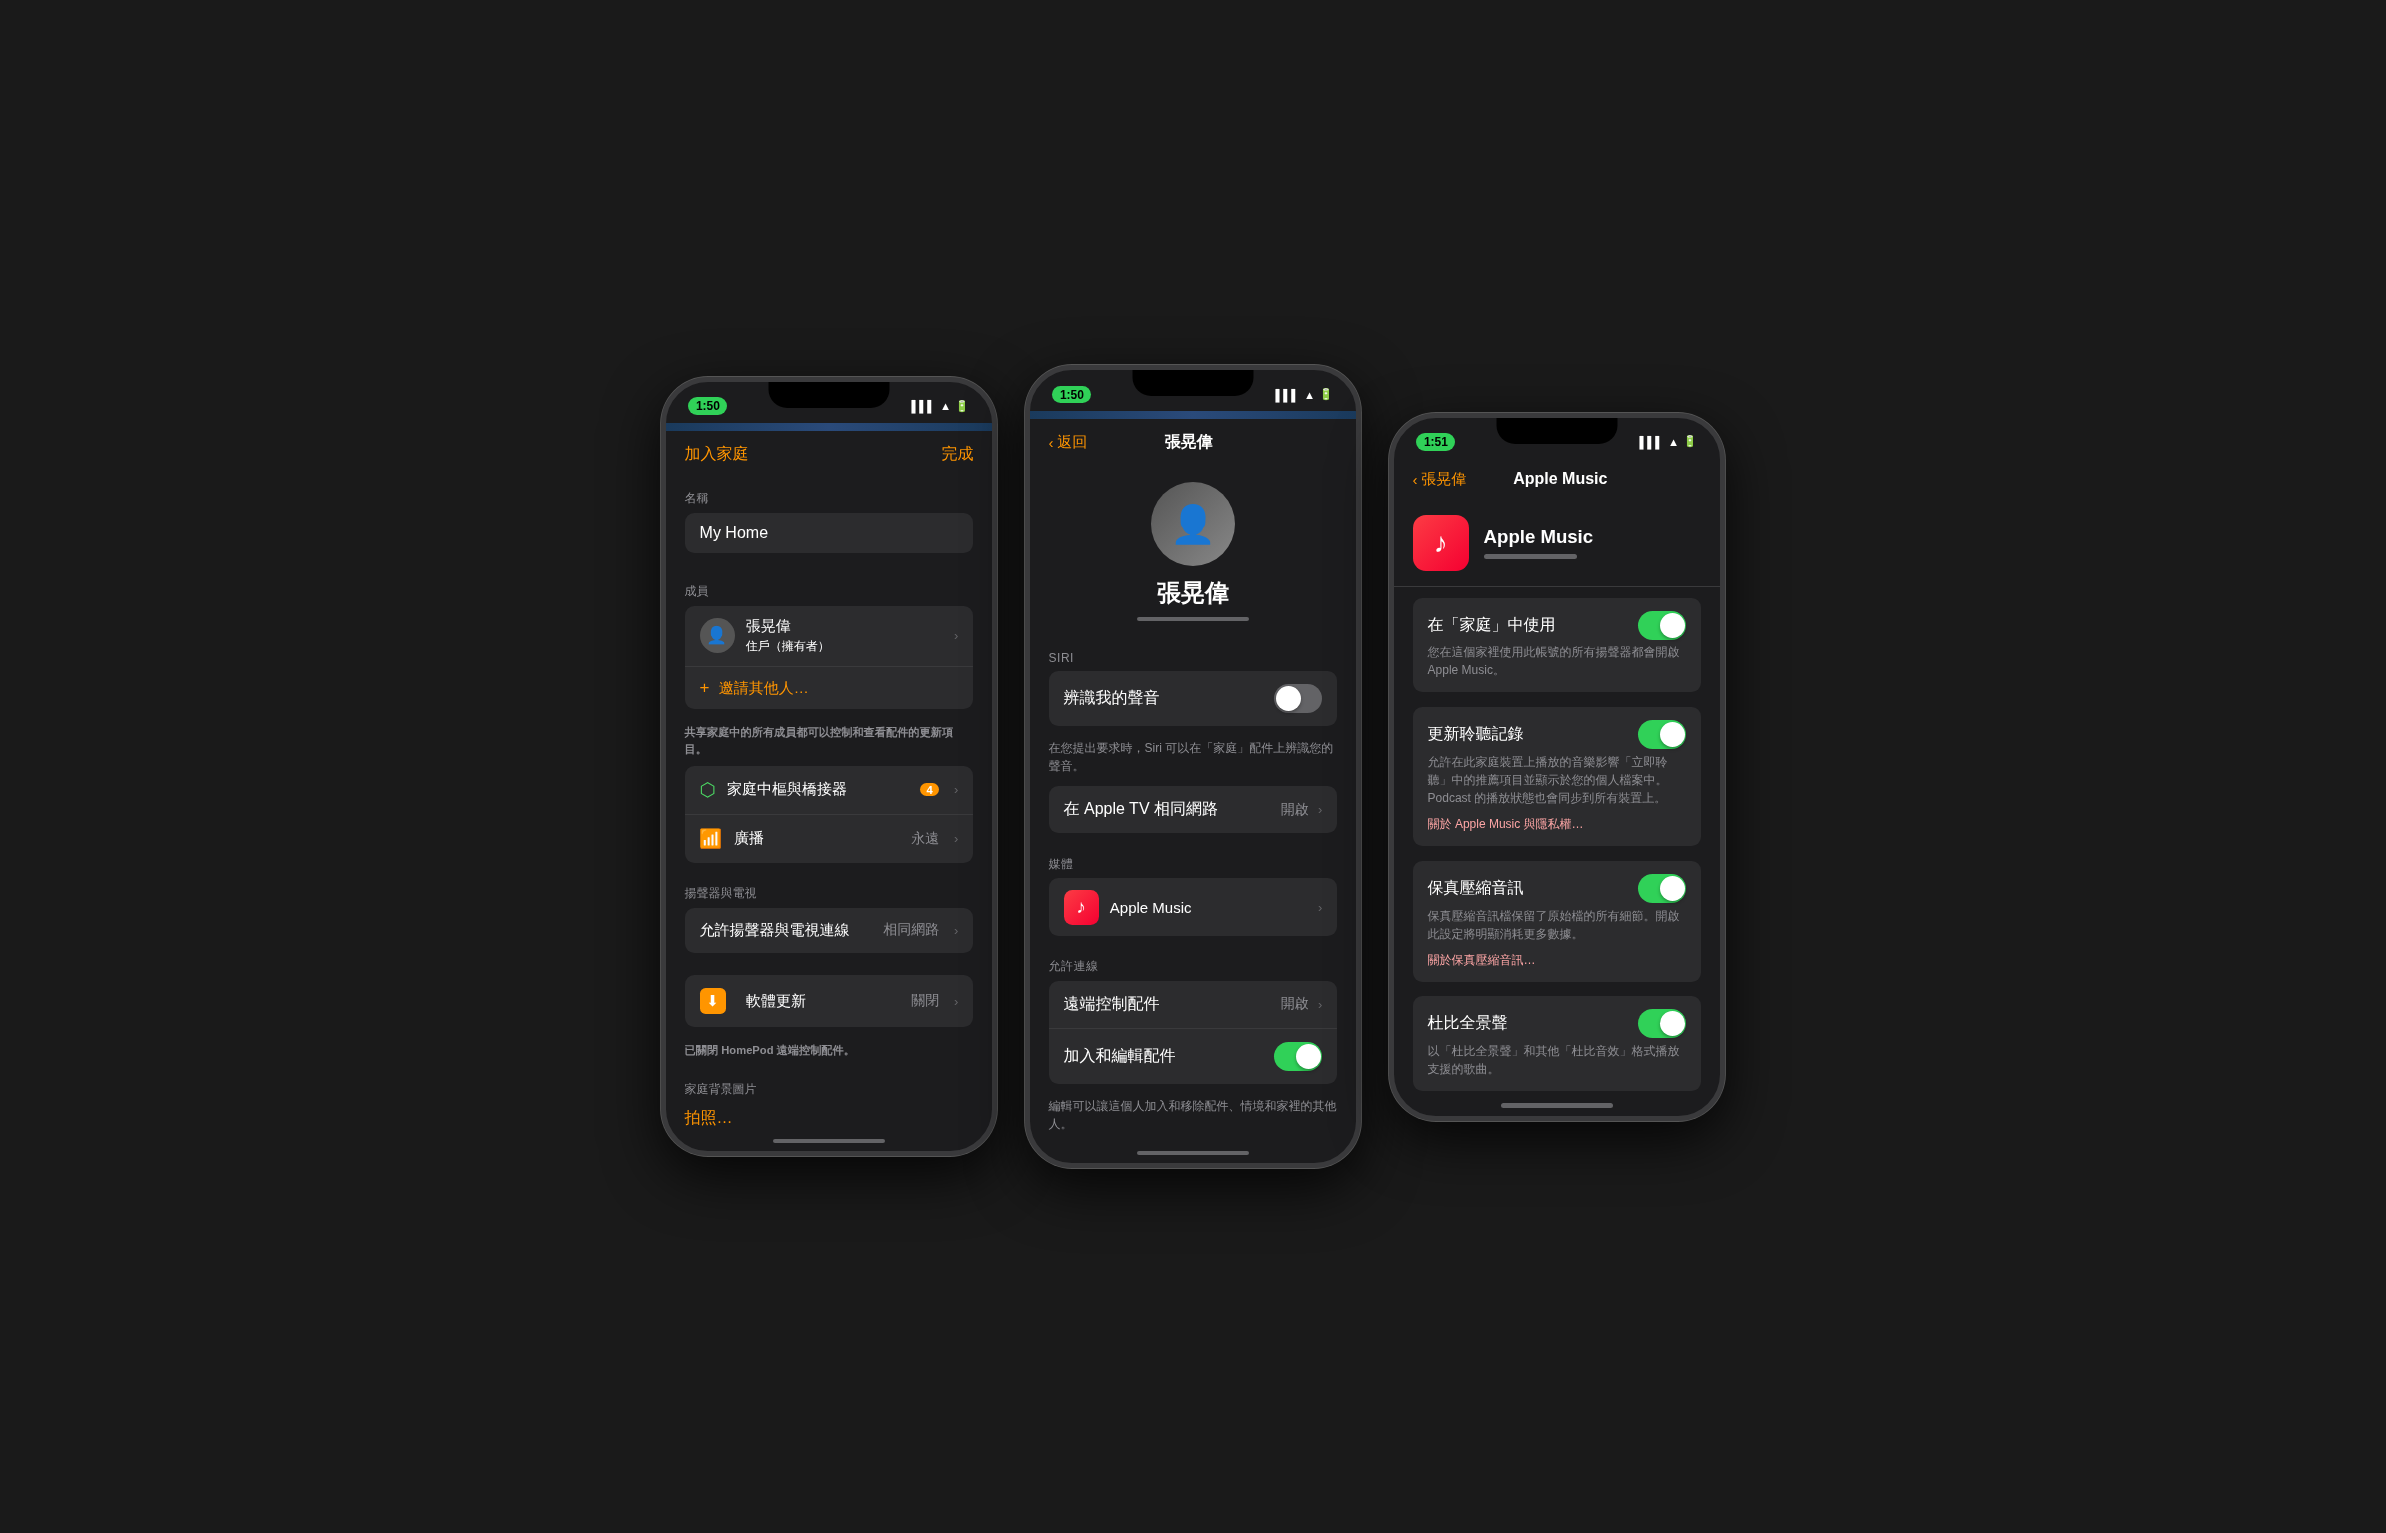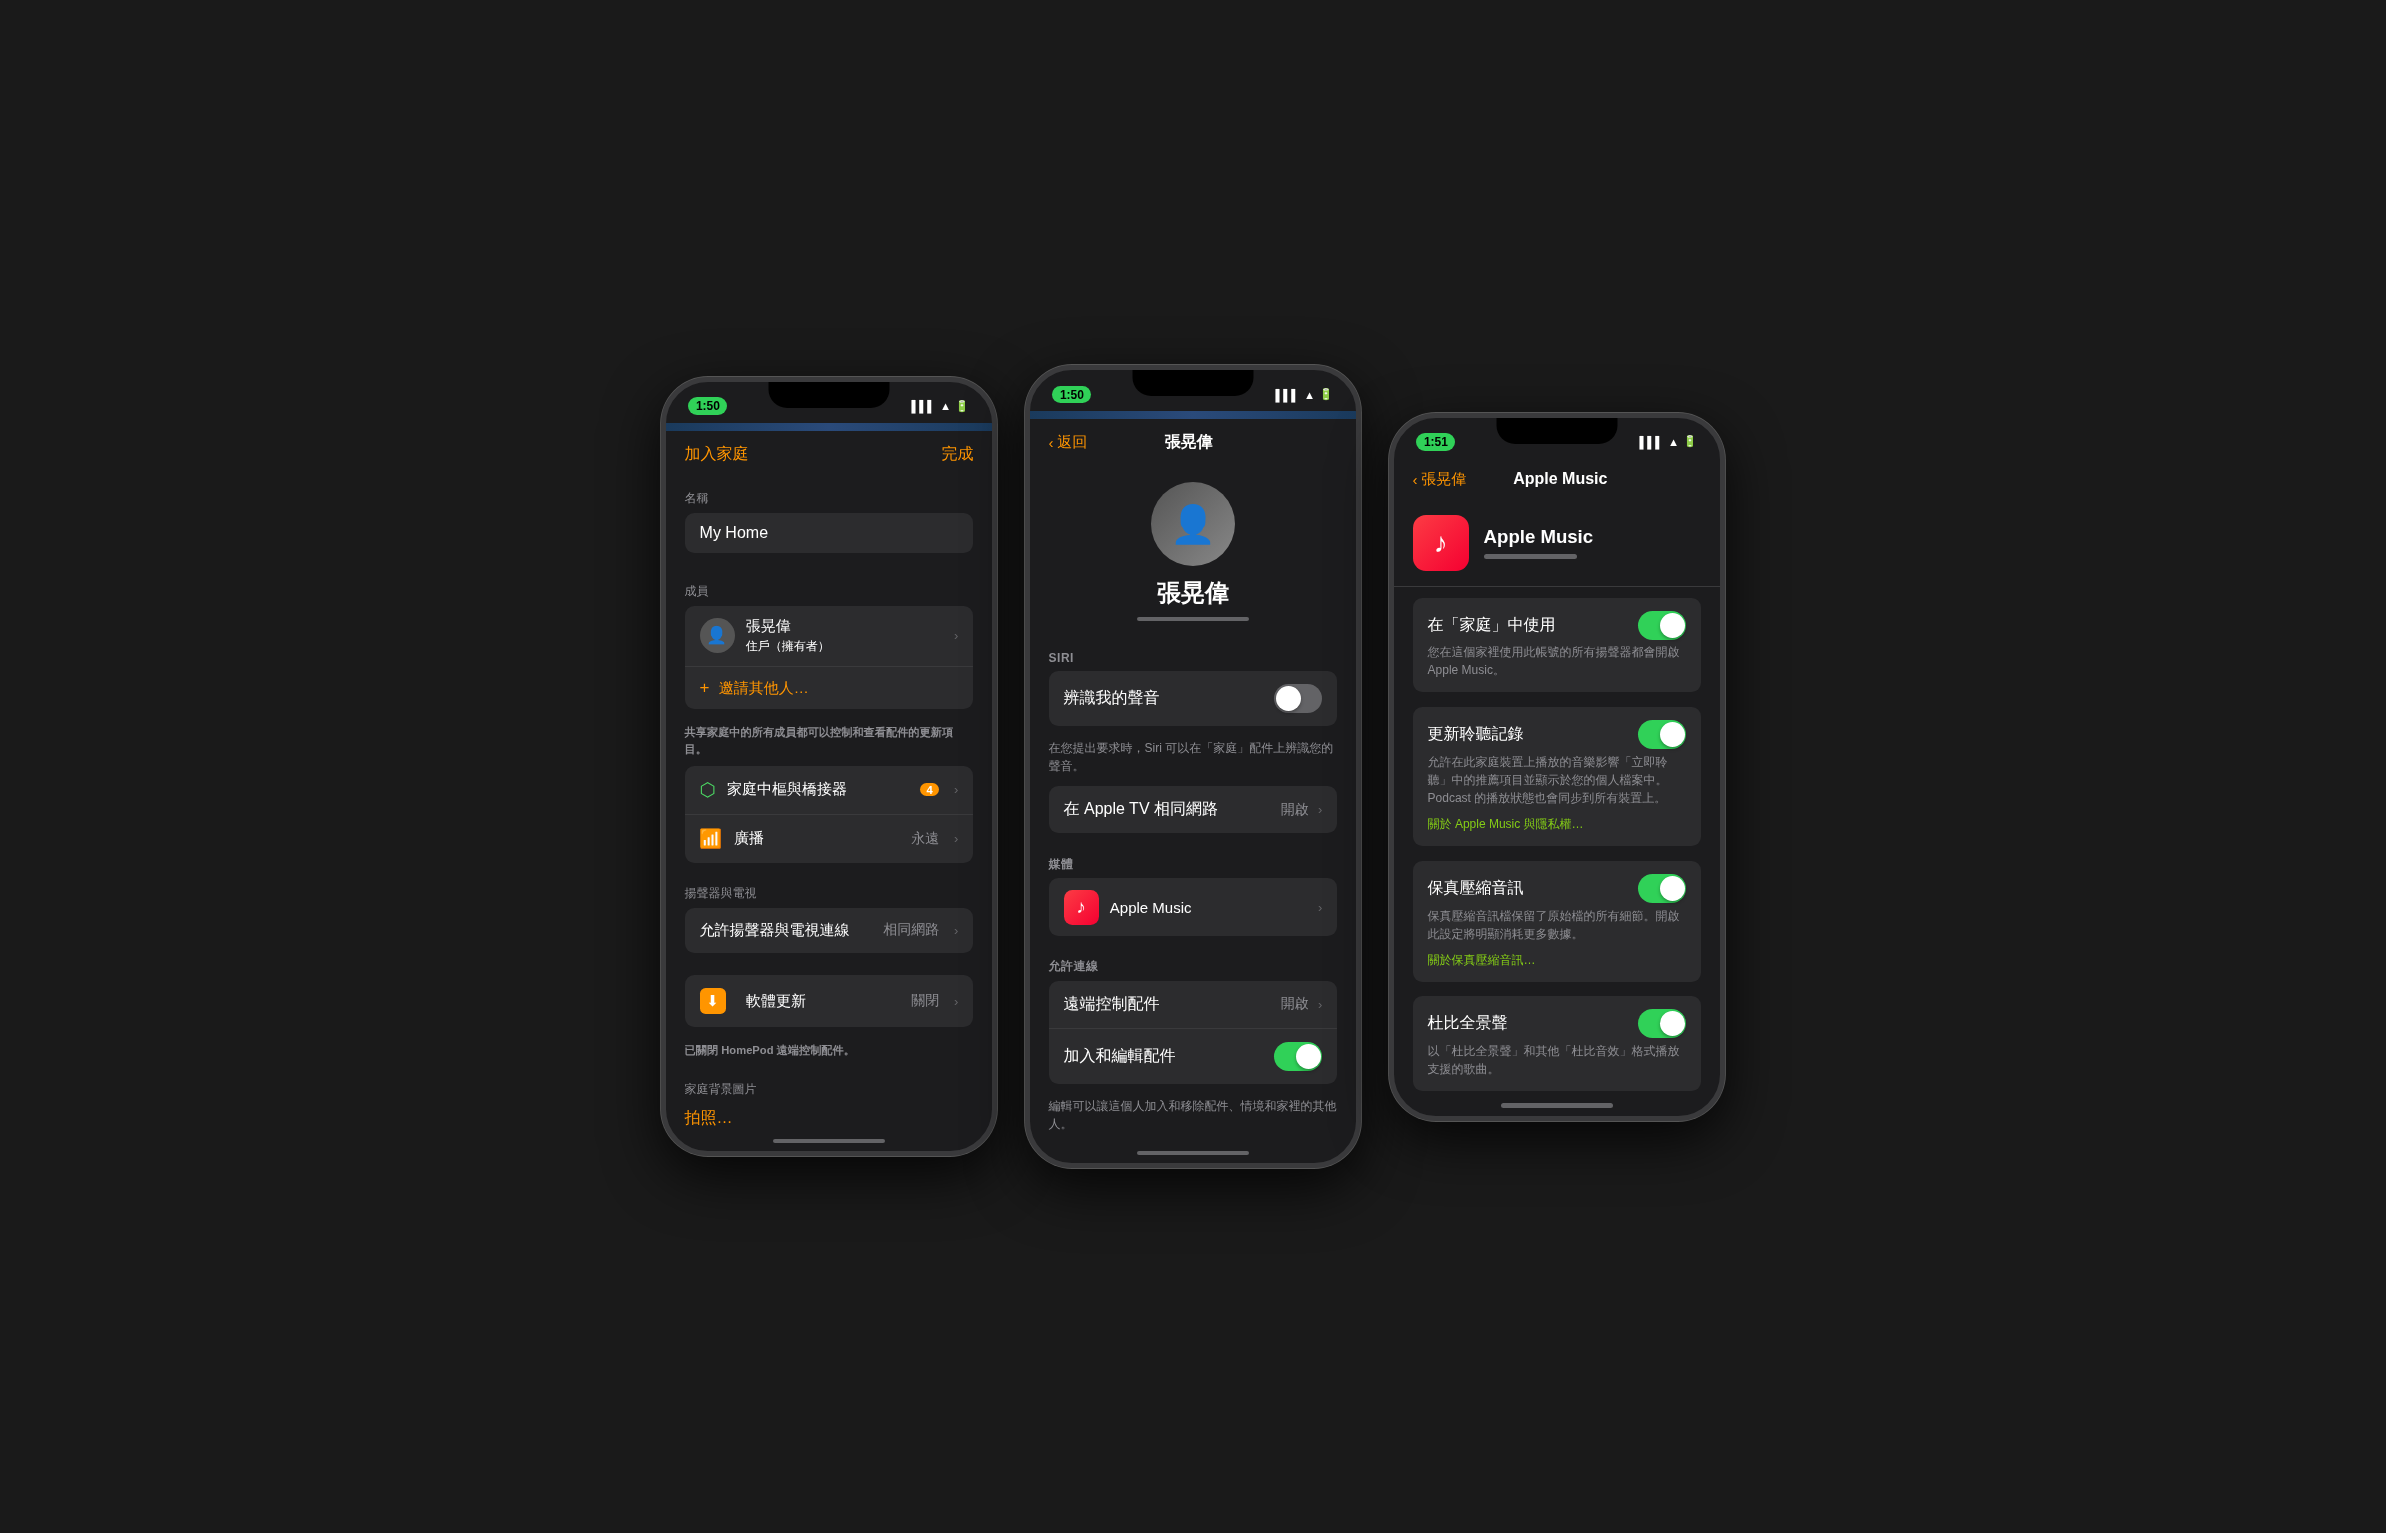--- a/index.html
+++ b/index.html
@@ -207,21 +207,21 @@
     }
     .profile-bar {
       width: 112px;
       height: 4.7px;
       background: #636366;
       border-radius: 2.8px;
     }
     .section-header {
       color: #8e8e93;
       font-size: 12px;
-      font-weight: 700;
+      font-weight: 400;
       padding: 15px 18.6px 5.6px;
       text-transform: uppercase;
       letter-spacing: 0.5px;
     }
     .toggle-row {
       display: flex;
       align-items: center;
       justify-content: space-between;
       padding: 13px 15px;
       border-bottom: 0.5px solid #3a3a3c;
@@ -319,21 +319,21 @@
       justify-content: space-between;
     }
     .settings-title { color: #fff; font-size: 16px; }
     .settings-desc {
       color: #8e8e93;
       font-size: 12px;
       margin-top: 3.7px;
       line-height: 1.5;
     }
     .settings-link {
-      color: #84cc16;
+      color: #fca5a5;
       font-size: 12px;
       margin-top: 9px;
     }
     
     .screen-content::-webkit-scrollbar { display: none; }
     
     .home-top-strip {
       height: 7.5px;
       background: linear-gradient(to right, #1a3a5c, #2a4a7a, #1a3a5c);
       margin: 0 0 3.7px;

